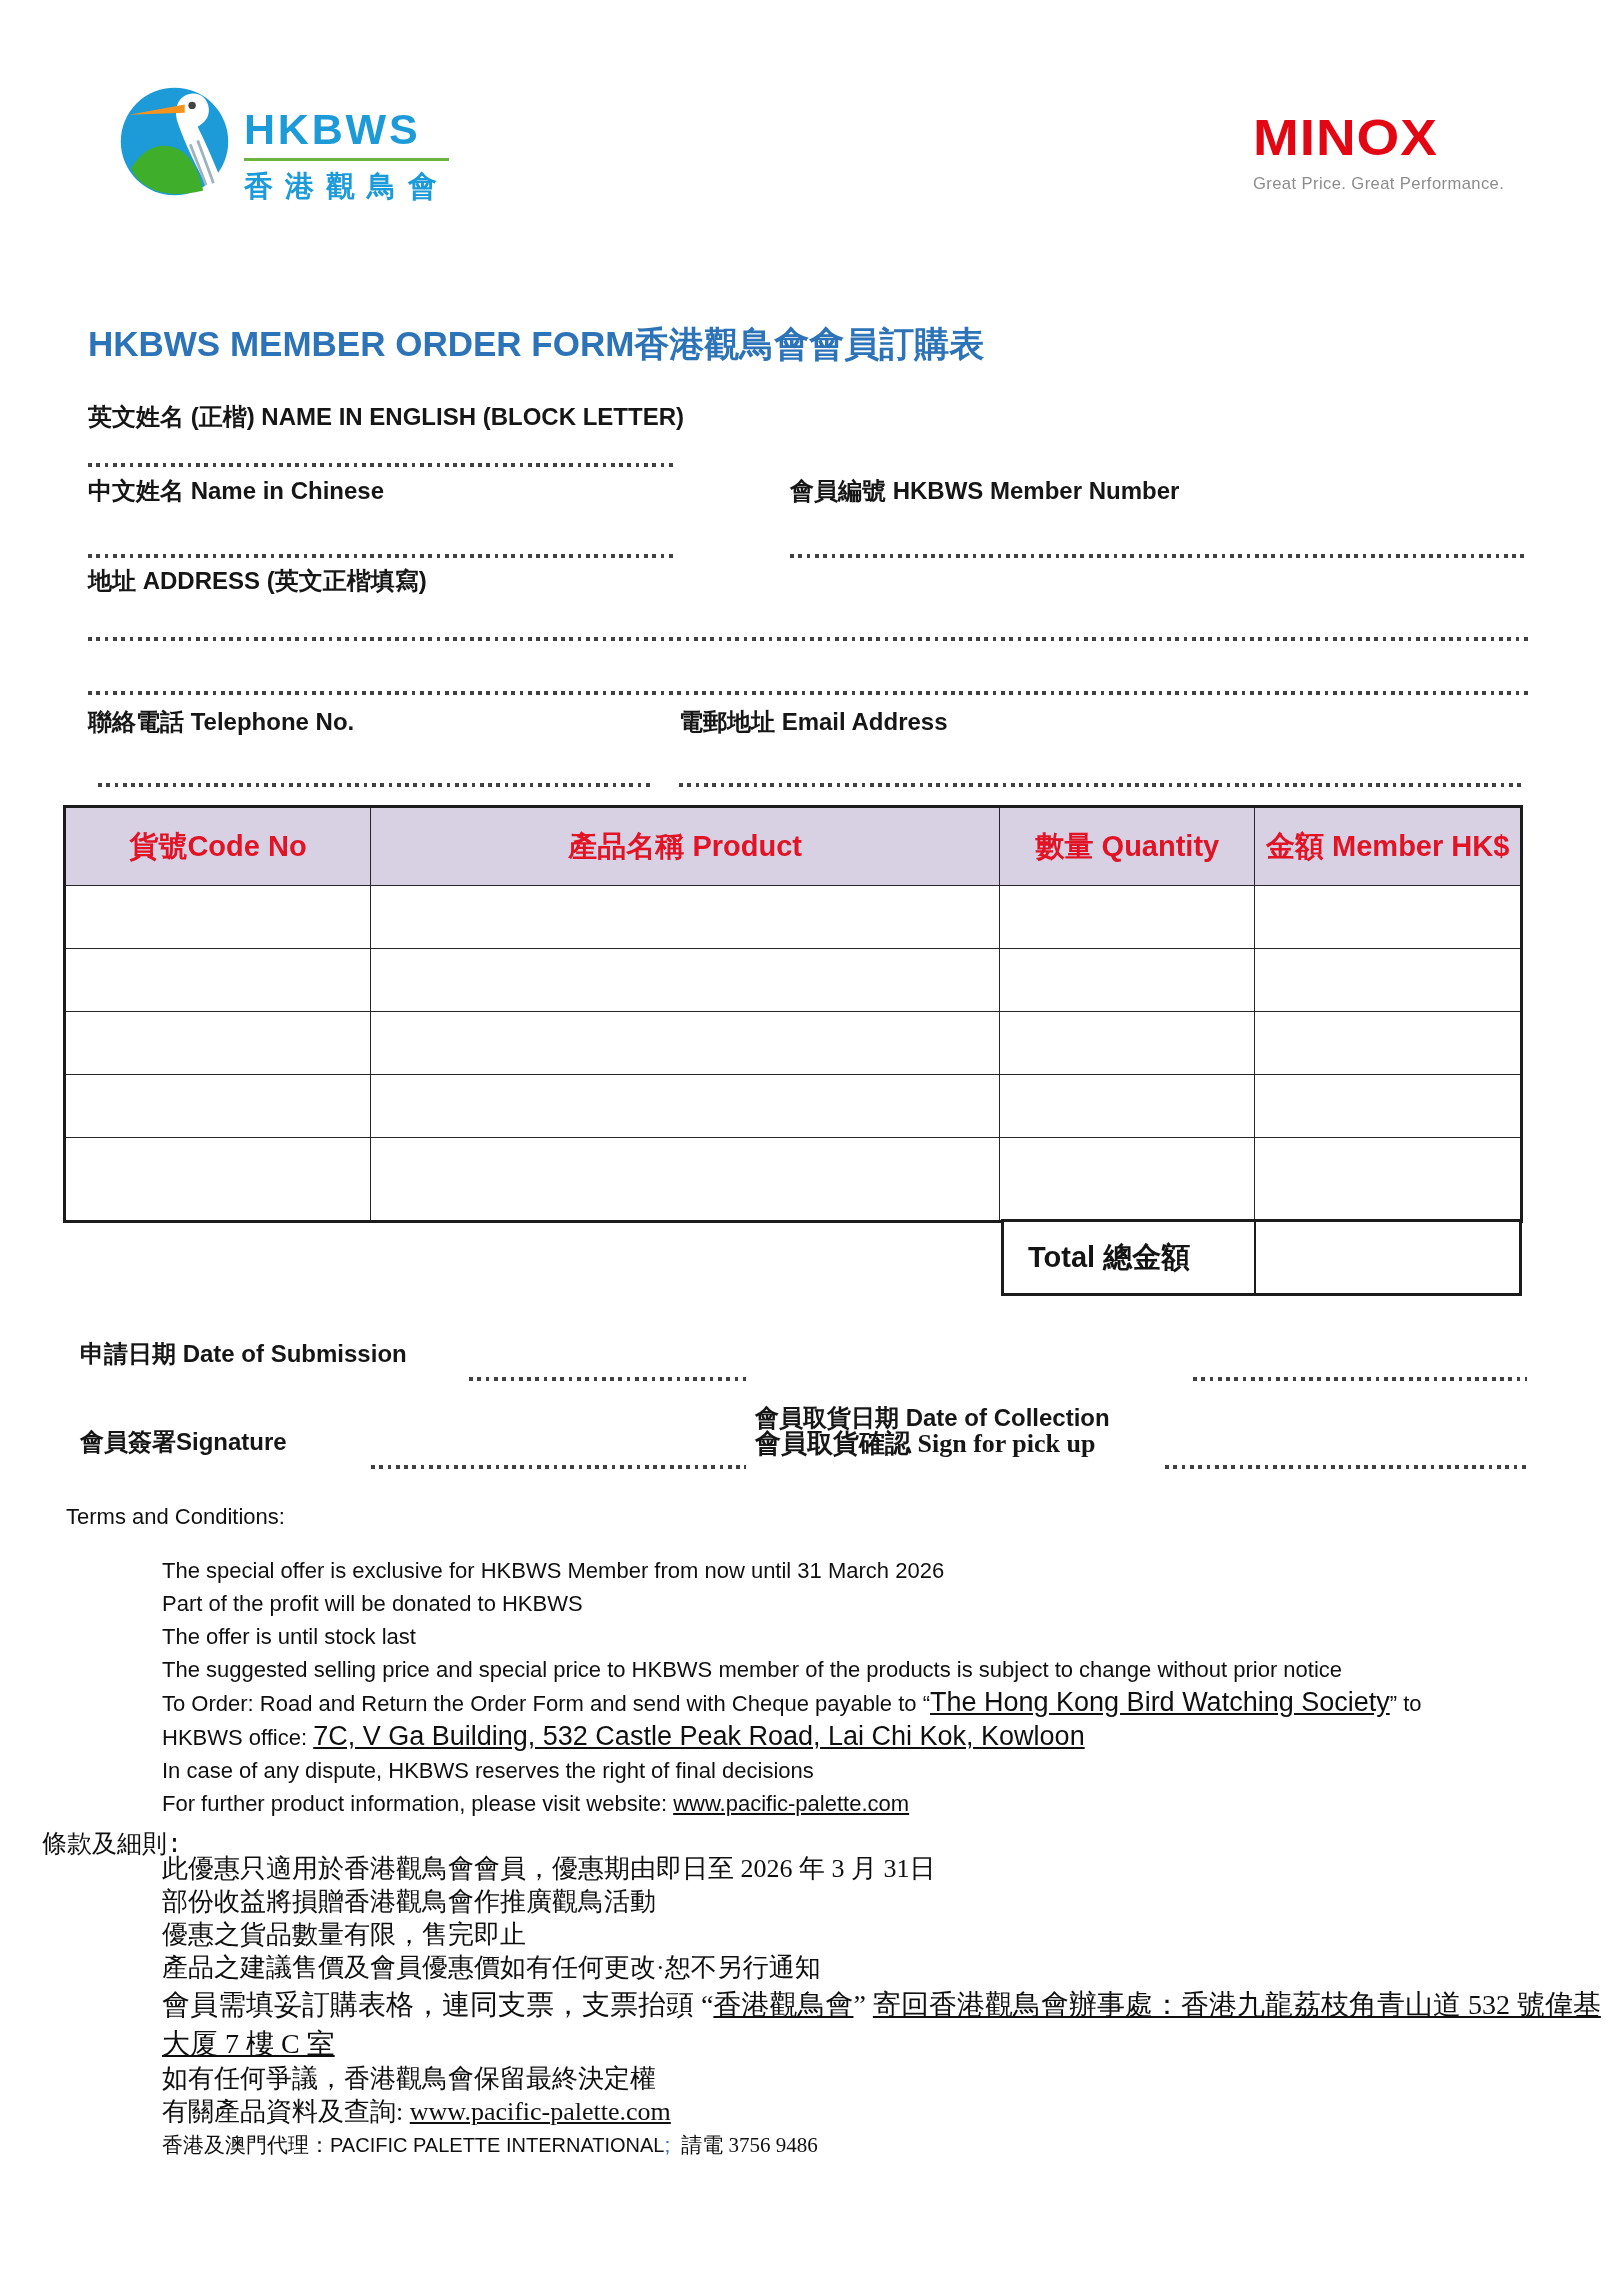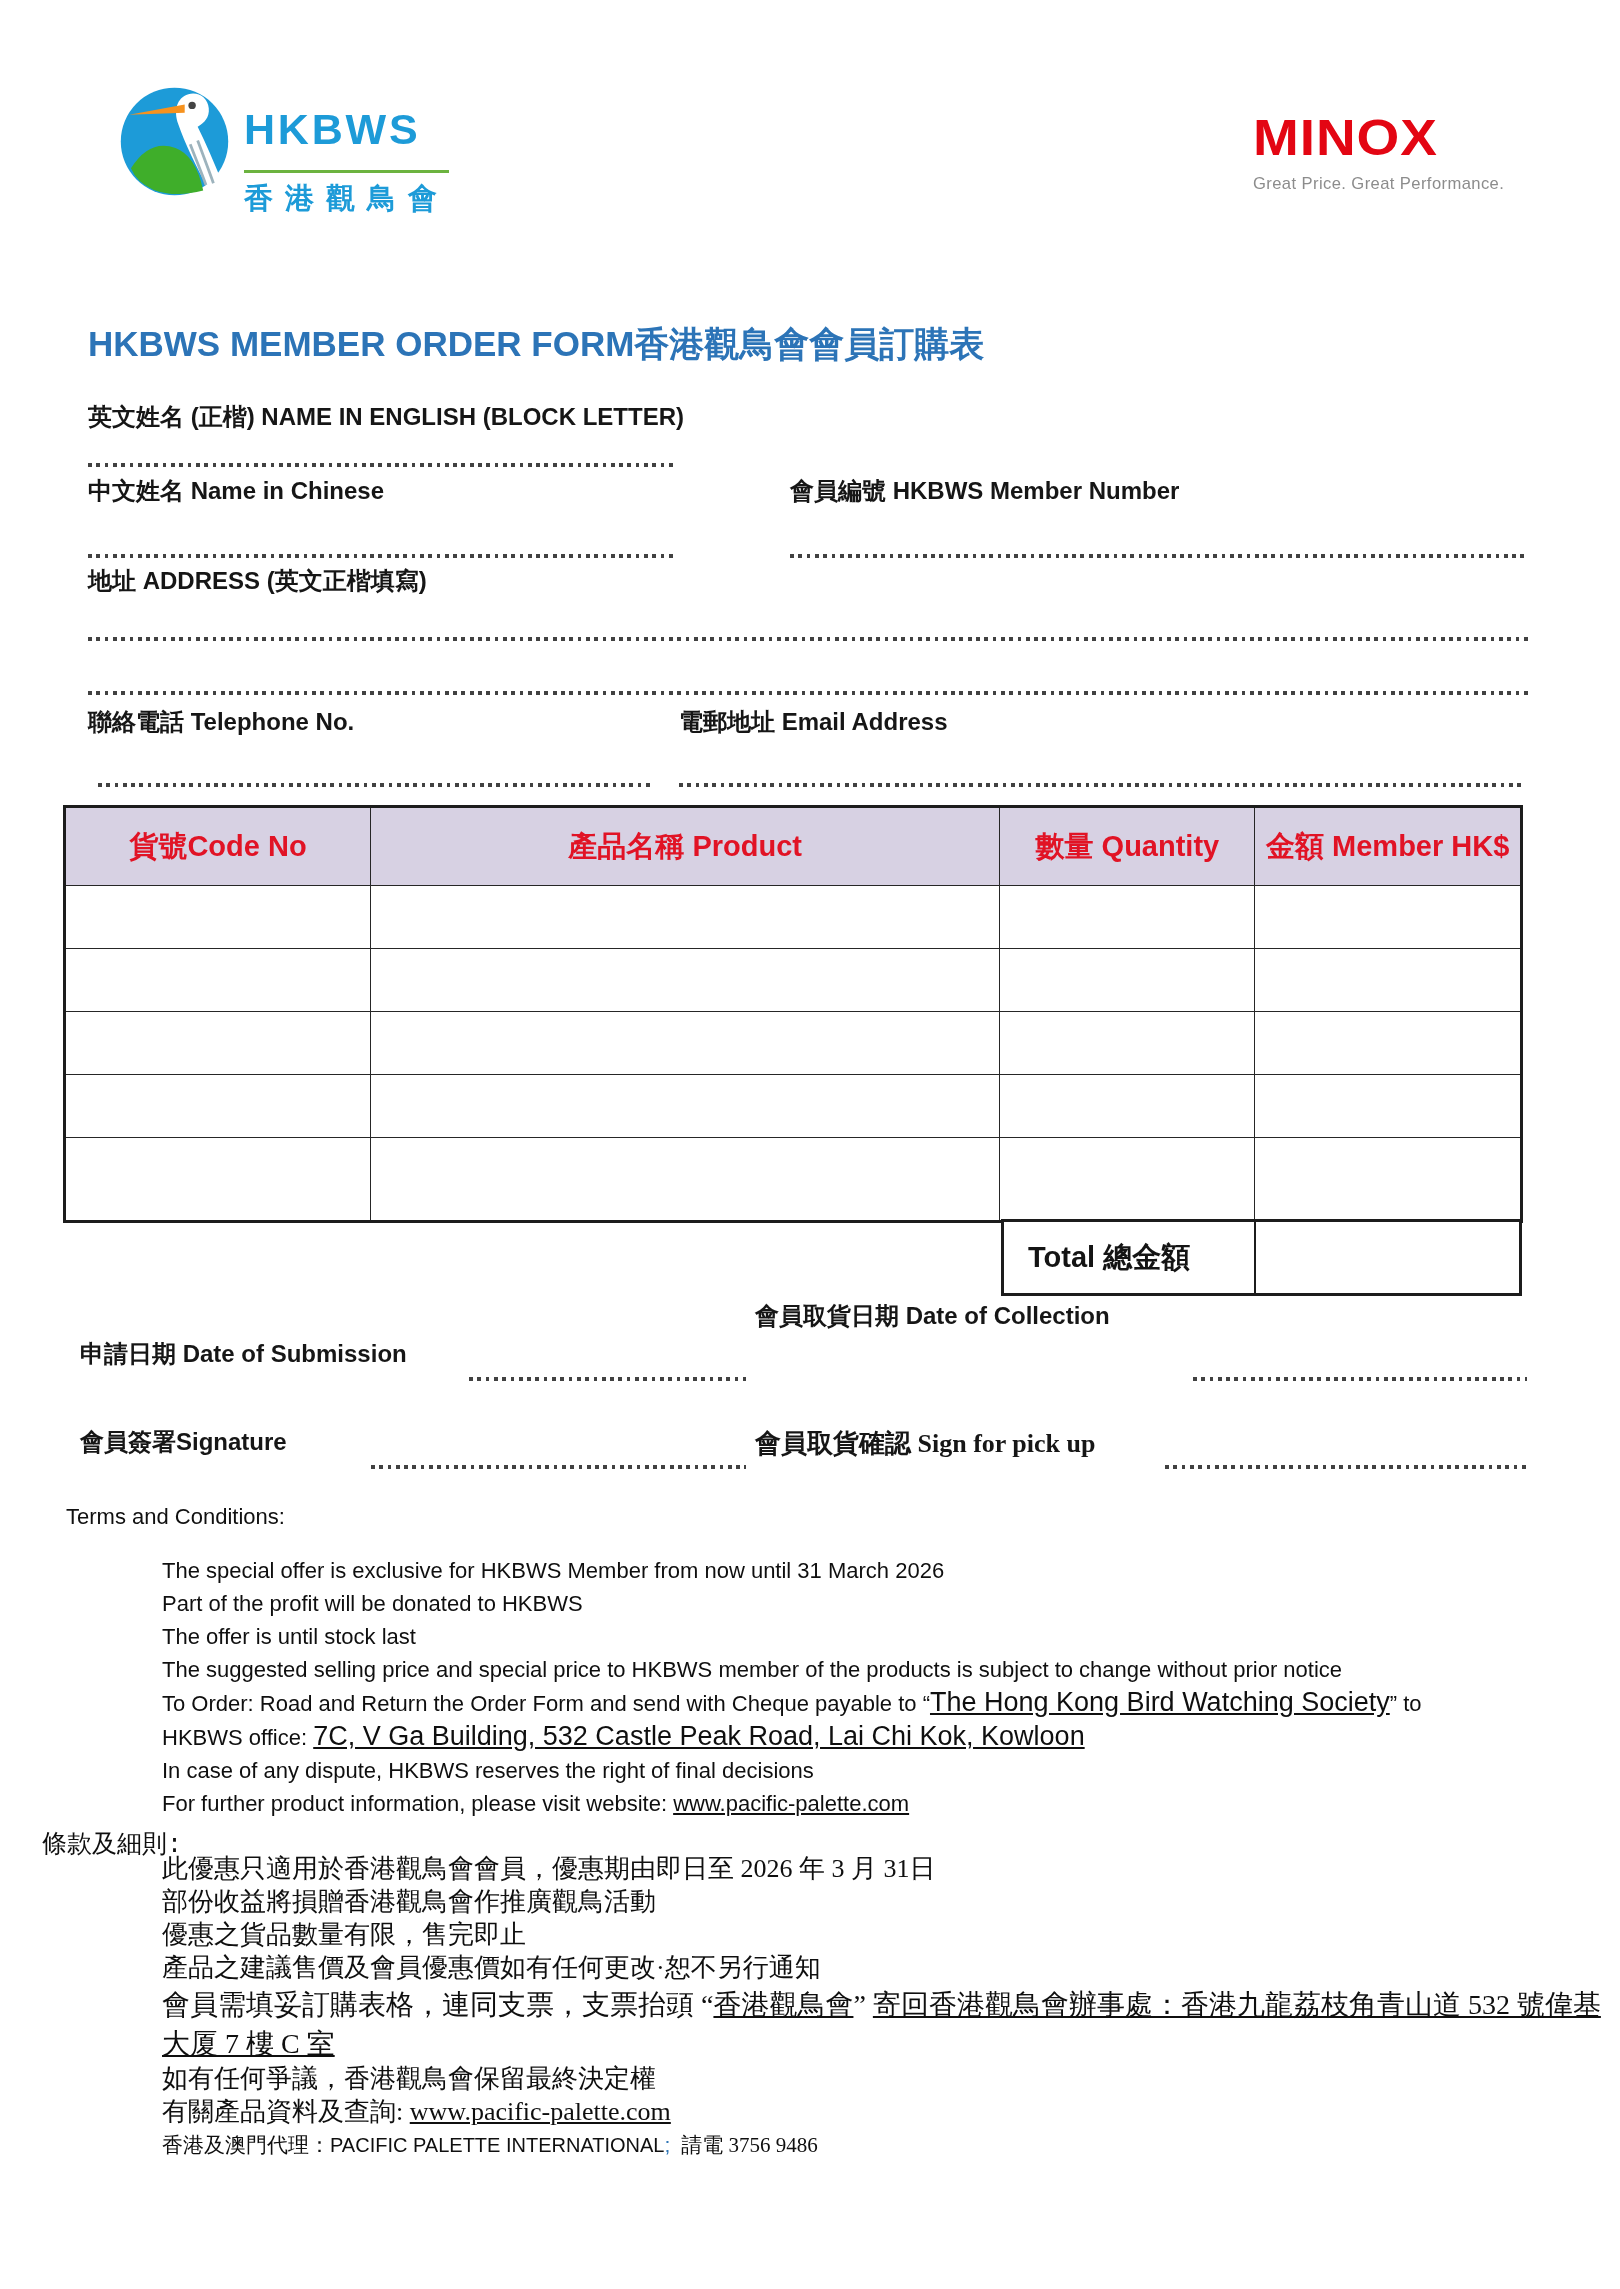--- a/index.html
+++ b/index.html
@@ -3,21 +3,21 @@
 <meta charset="utf-8">
 <style>
   *{box-sizing:border-box}
   html,body{margin:0;padding:0;background:#fff}
   .page{position:relative;width:1621px;height:2290px;background:#ffffff;overflow:hidden;
         font-family:"Liberation Sans",sans-serif;color:#141414}
   
   .hkbws-logo{position:absolute;left:118px;top:85px;display:flex;align-items:flex-start}
   .hkbws-text{margin-left:13px;margin-top:22px}
   .hkbws-acronym{font-weight:700;font-size:43px;letter-spacing:2.8px;color:#1d9bd8;
-                 border-bottom:3.7px solid #6cb33f;padding-bottom:18px;line-height:1.05}
+                 border-bottom:3.7px solid #6cb33f;padding-bottom:6px;line-height:1.05}
   .hkbws-chinese{font-family:"Liberation Serif",serif;font-weight:700;font-size:29px;
                  letter-spacing:12px;color:#1d9bd8;margin-top:5.5px;white-space:nowrap}
   .minox{position:absolute;left:1253px;top:113px;width:268px}
   .minox-word{font-weight:800;font-size:55px;line-height:1;color:#e30613;letter-spacing:0.9px;
               transform:scaleY(.92);transform-origin:top left}
   .minox-tag{font-size:16.6px;color:#8c8c8c;margin-top:5.5px;letter-spacing:0.4px;white-space:nowrap}
   
   .page-title{position:absolute;left:88px;top:321px;font-weight:700;font-size:35px;color:#2c74b7;white-space:nowrap}
   .lbl{position:absolute;font-weight:700;font-size:24px;white-space:nowrap;color:#161616}
   .serif{font-family:"Liberation Serif",serif}
@@ -147,21 +147,21 @@
     </tbody>
   </table>
 
   <div class="total-box">
     <div class="total-label-cell">Total 總金額</div>
     <div class="total-amount-cell"></div>
   </div>
 
   <div class="lbl" style="left:80px;top:1338px">申請日期 Date of Submission</div>
   <div class="dot" style="left:469px;top:1377px;width:277px"></div>
-  <div class="lbl" style="left:755px;top:1300px">會員取貨日期 Date of Collection</div>
+  <div class="lbl" style="left:755px;top:1402px">會員取貨日期 Date of Collection</div>
   <div class="dot" style="left:1193px;top:1377px;width:334px"></div>
 
   <div class="lbl" style="left:80px;top:1426px">會員簽署Signature</div>
   <div class="dot" style="left:371px;top:1465px;width:375px"></div>
   <div class="lbl serif pickup-serif" style="left:755px;top:1426px;font-size:26px">會員取貨確認 Sign for pick up</div>
   <div class="dot" style="left:1165px;top:1465px;width:363px"></div>
 
   <div class="en-heading">Terms and Conditions:</div>
   <div class="en-terms">
     <p class="line">The special offer is exclusive for HKBWS Member from now until 31 March 2026</p>

